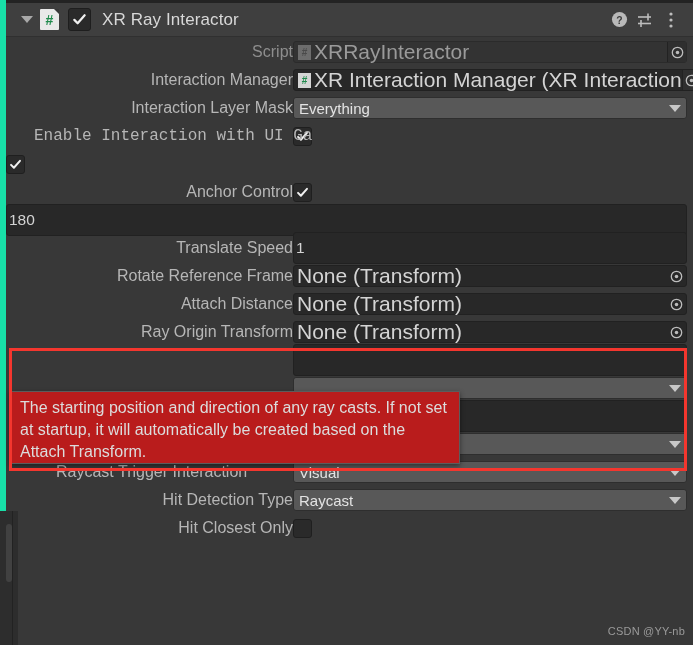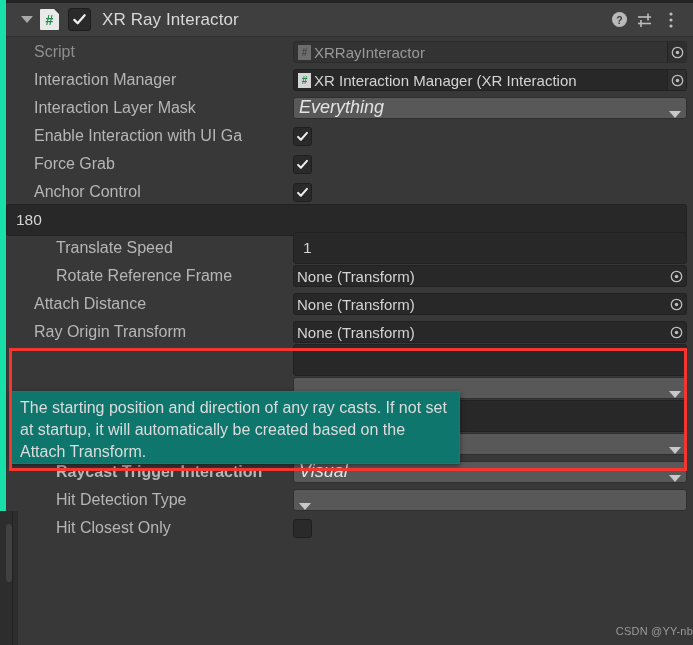--- a/index.html
+++ b/index.html
@@ -106,20 +106,21 @@
   .row {
     height: 28px;
     display: flex; align-items: center;
     position: relative;
   }
   .row .label {
     font-size: 16px;
     color: #b6b6b6;
     white-space: nowrap;
     overflow: hidden;
+    text-align: right;
   }
   .row .label.dim { color: #8e8e8e; }
   .row .label.indent { padding-left: 22px; }
   .lbl-col { width: 287px; padding-left: 28px; flex: 0 0 auto; }
   .ctl-col { flex: 1; padding-right: 6px; }
 
   
   .objfield {
     height: 22px;
     background: #282828;
@@ -132,53 +133,52 @@
   .objfield.disabled { background: #333333; border-color: #2b2b2b; }
   .objfield .mini-script {
     width: 13px; height: 15px; margin-left: 4px;
     background: #d5d5d5;
     display: flex; align-items: center; justify-content: center;
     font-size: 10px; font-weight: bold; color: #1f8a4c;
     flex: 0 0 auto;
   }
   .objfield .mini-script.dim { background: #6d6d6d; color: #4a4a4a; }
   .objfield .ofv {
-    font-size: 15px; color: #d4d4d4;
+    font-size: 21px; color: #d4d4d4;
     margin-left: 3px; white-space: nowrap; overflow: hidden;
     flex: 1;
   }
   .objfield .ofv.dim { color: #9a9a9a; }
   .picker {
     width: 19px; height: 20px; flex: 0 0 auto;
     display: flex; align-items: center; justify-content: center;
     border-left: 1px solid #222; background: #2f2f2f;
   }
   .picker.flat { background: transparent; border-left: none; }
 
   .textfield {
     height: 32px;
     background: #282828;
     border: 1px solid #212121;
     border-radius: 3px;
     display: flex; align-items: center;
-    padding-left: 9px;
+    padding-left: 2px;
     font-size: 15.5px; color: #d4d4d4;
     cursor: text;
   }
 
   .dropdown {
     height: 22px;
     background: #585858;
     border: 1px solid #2e2e2e;
     border-radius: 3px;
-    display: flex; align-items: flex-end;
+    display: flex; align-items: center;
     padding: 0 5px;
-    font-size: 18px; color: #e3e3e3;
+    font-size: 15px; color: #e3e3e3;
     cursor: pointer;
-    font-style: italic;
   }
   .dropdown .dd-val { flex: 1; white-space: nowrap; overflow: hidden; }
   .dd-tri {
     width: 0; height: 0;
     border-left: 6px solid transparent;
     border-right: 6px solid transparent;
     border-top: 7px solid #c8c8c8;
     flex: 0 0 auto;
   }
 
@@ -205,33 +205,33 @@
     border: 3px solid #f4362e;
     pointer-events: none;
     z-index: 40;
   }
 
   
   .tooltip {
     position: absolute;
     left: 10px; top: 391px;
     width: 450px; height: 73px;
-    background: #0f766e;
+    background: #b91c1c;
     border: 1px solid #5c5c5c;
     box-shadow: 0 2px 5px rgba(0,0,0,.45);
     padding: 5px 9px 0 9px;
     font-size: 16px;
     line-height: 22px;
     color: #dcdcdc;
     z-index: 30;
   }
 
   
   .watermark {
-    position: absolute; right: 0; bottom: 8px;
+    position: absolute; right: 8px; bottom: 8px;
     font-size: 11px; color: #9a9a9a;
     letter-spacing: .2px;
   }
 </style>
 </head>
 <body>
 
 <div id="root">
 
   <div class="panel-edge-top"></div>
@@ -329,26 +329,23 @@
         <div class="lbl-col">
           <div class="label" style="visibility: hidden;">Enable Interaction with UI Ga</div>
         </div>
         <div class="ctl-col">
           <div class="cbox">
             <svg viewBox="0 0 16 16">
               <path d="M2.5 8.4 L6 12 L13.5 3.5" stroke="#f0f0f0" stroke-width="2.4" fill="none" stroke-linecap="round" stroke-linejoin="round"></path>
             </svg>
           </div>
         </div>
-        <div class="label-overlap" style="padding-left: 0px; z-index: 5;">Enable Interaction with UI Ga</div>
-      </div>
-      <div class="row">
-        <div class="lbl-col">
-          <div class="label">Force Grab</div>
-        </div>
+        <div class="label-overlap" style="padding-left: 0px; z-index: 5; font-family: Liberation Mono, monospace;">Enable Interaction with UI Ga</div>
+      </div>
+      <div class="row">
         <div class="ctl-col">
           <div class="cbox">
             <svg viewBox="0 0 16 16">
               <path d="M2.5 8.4 L6 12 L13.5 3.5" stroke="#f0f0f0" stroke-width="2.4" fill="none" stroke-linecap="round" stroke-linejoin="round"></path>
             </svg>
           </div>
         </div>
       </div>
       <div class="row">
         <div class="lbl-col">
@@ -472,28 +469,29 @@
       <div class="row">
         <div class="lbl-col">
           <div class="label indent" style="visibility: hidden;">Raycast Trigger Interaction</div>
         </div>
         <div class="ctl-col">
           <div class="dropdown">
             <div class="dd-val">Visual</div>
             <div class="dd-tri"></div>
           </div>
         </div>
-        <div class="label-overlap" style="padding-left: 22px; z-index: 5; font-weight: bold;">Raycast Trigger Interaction</div>
+        <div class="label-overlap" style="padding-left: 22px; z-index: 5;">Raycast Trigger Interaction</div>
       </div>
       <div class="row">
         <div class="lbl-col">
           <div class="label indent">Hit Detection Type</div>
         </div>
         <div class="ctl-col">
           <div class="dropdown">
+            <div class="dd-val">Raycast</div>
             <div class="dd-tri"></div>
           </div>
         </div>
       </div>
       <div class="row">
         <div class="lbl-col">
           <div class="label indent">Hit Closest Only</div>
         </div>
         <div class="ctl-col">
           <div class="cbox"></div>

